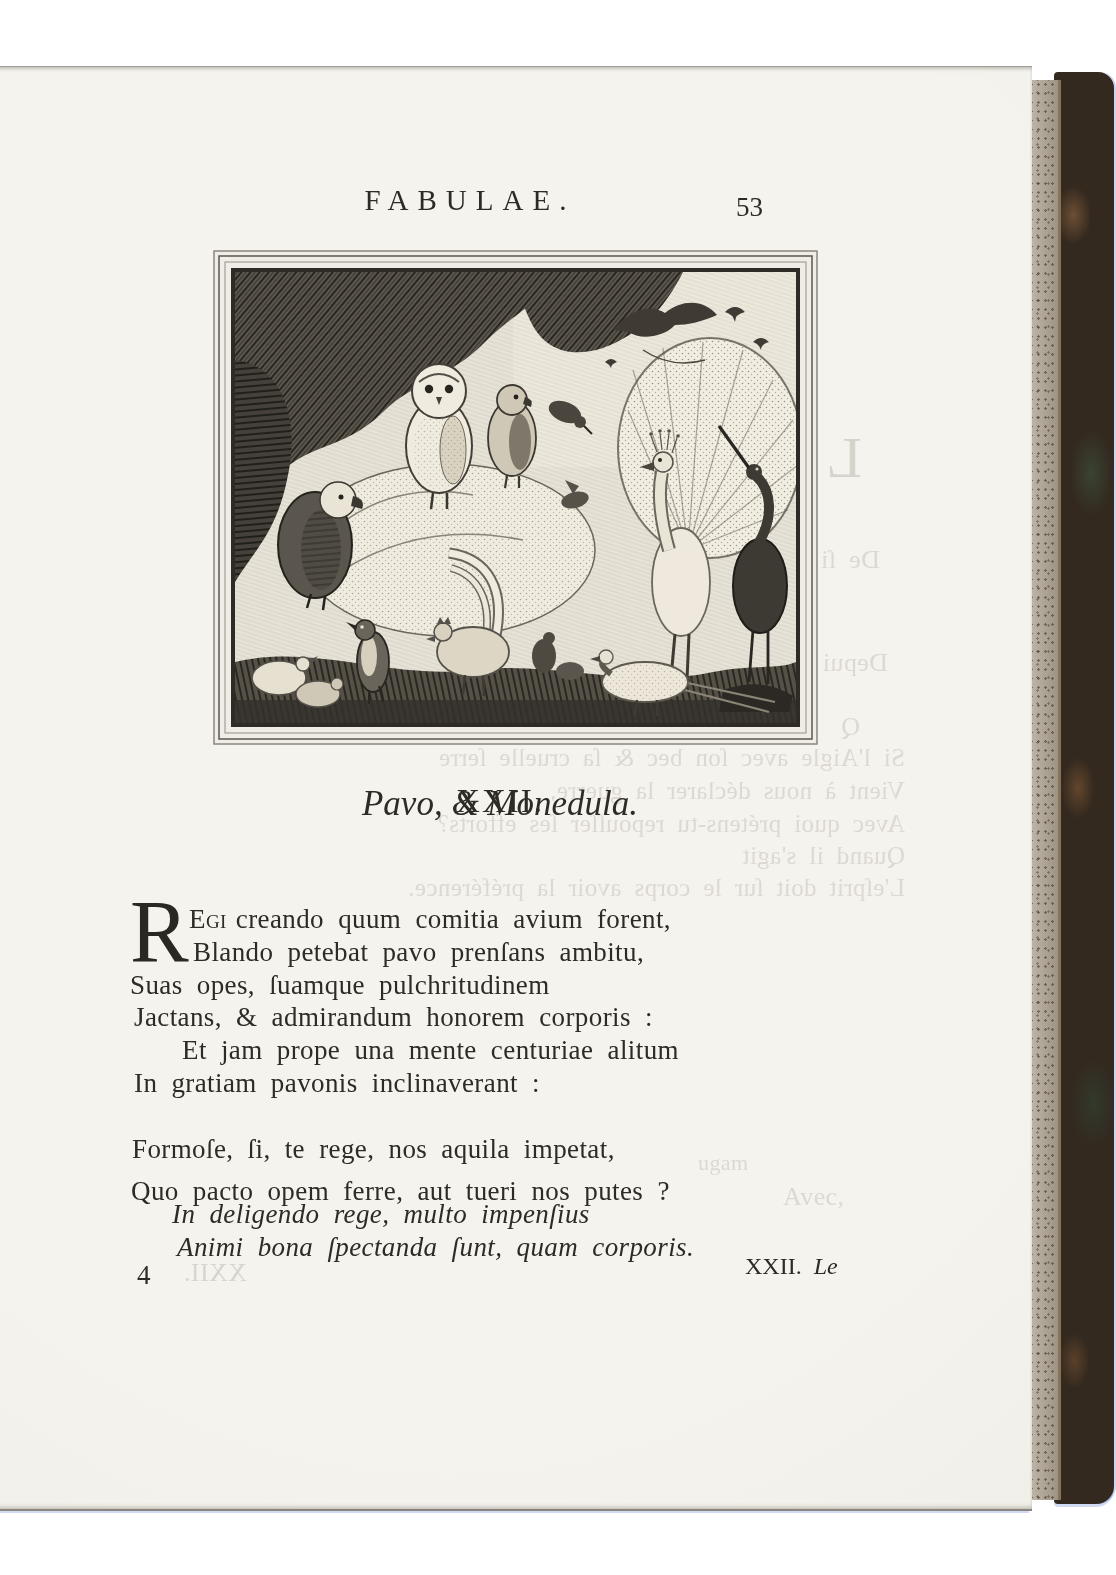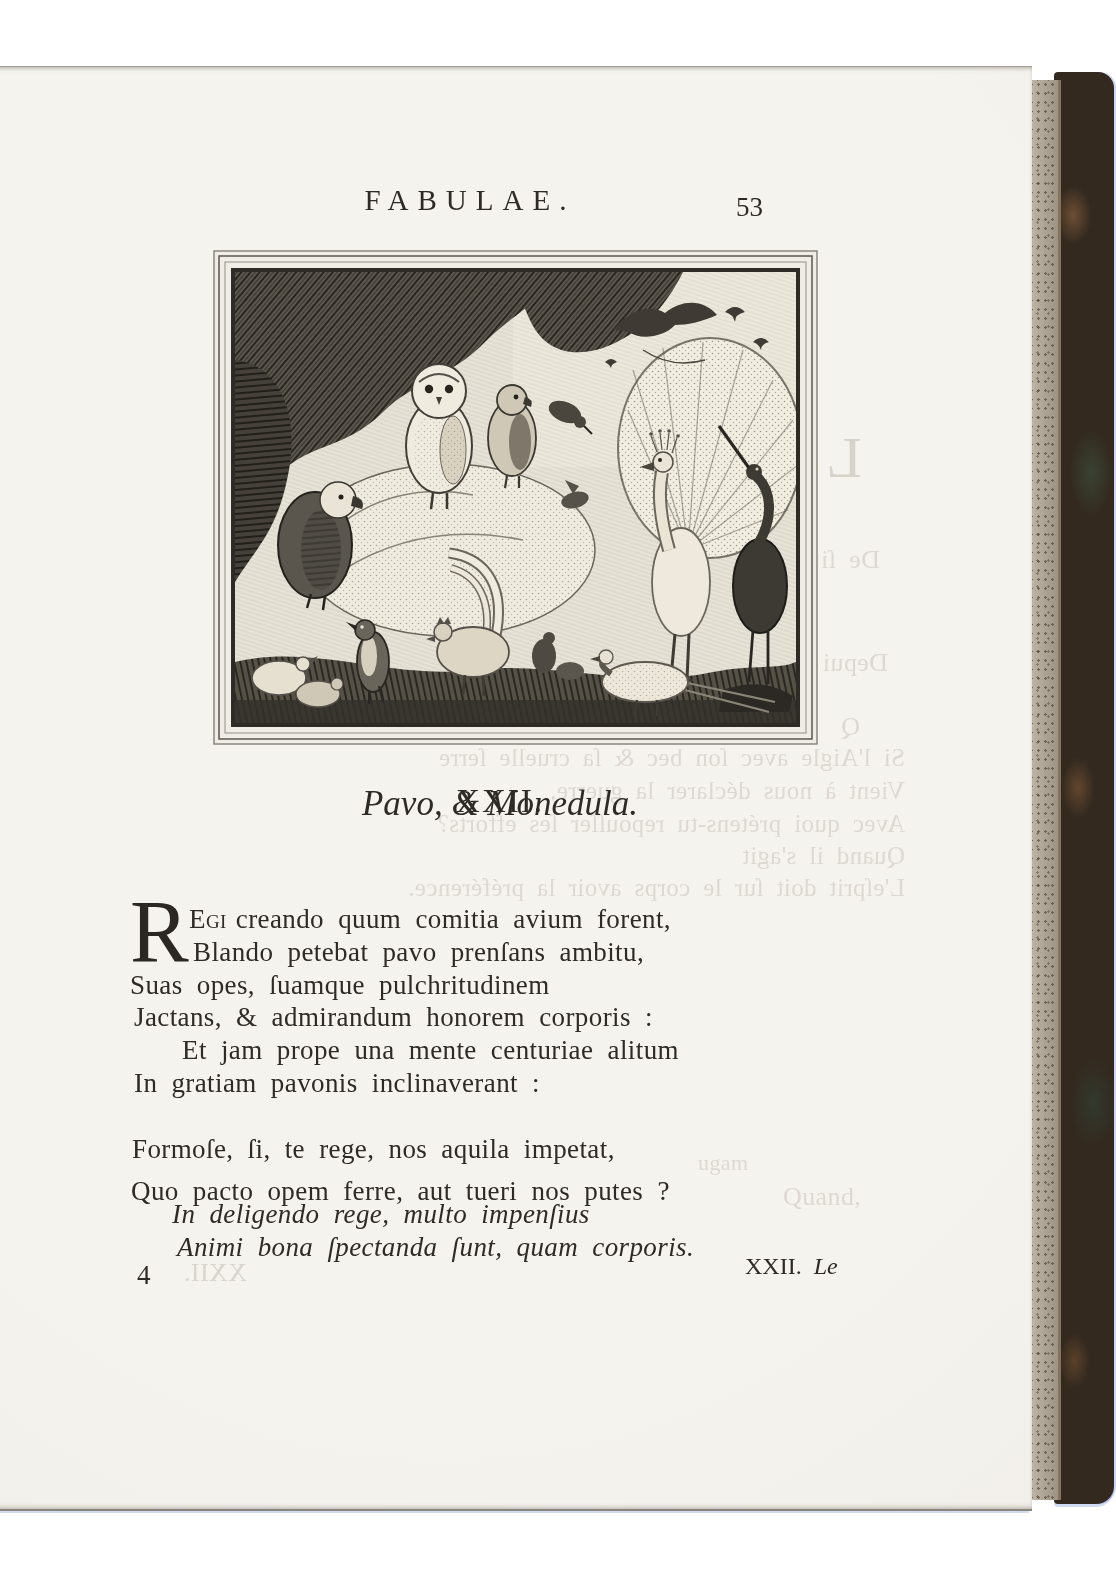--- a/index.html
+++ b/index.html
@@ -277,21 +277,21 @@
   <div class="ghost mir gh-L">L</div>
   <div class="ghost mir gh-de">De ſi</div>
   <div class="ghost mir gh-dep">Depui</div>
   <div class="ghost mir gh-q">Q</div>
   <div class="ghost mir gh-f0">Si l'Aigle avec ſon bec &amp; ſa cruelle ſerre</div>
   <div class="ghost mir gh-f1">Vient à nous déclarer la guerre,</div>
   <div class="ghost mir gh-f2">Avec quoi prétens-tu repouſſer ſes efforts?</div>
   <div class="ghost mir gh-f3">Quand il s'agit</div>
   <div class="ghost mir gh-f4">L'eſprit doit ſur le corps avoir la préférence.</div>
   <div class="ghost gh-fu">ugam</div>
-  <div class="ghost gh-ag">Quand,</div>
+  <div class="ghost gh-ag">Avec,</div>
   <div class="ghost mir gh-x">XXII.</div>
 
   <div class="fable-number">XXII.</div>
   <div class="fable-title">Pavo, &amp; Monedula.</div>
 
   <div class="dropcap">R</div>
   <div class="poem-line pl0"><span class="smallcaps">Egi</span><span>creando quum comitia avium forent,</span></div>
   <div class="poem-line pl1">Blando petebat pavo prenſans ambitu,</div>
   <div class="poem-line pl2">Suas opes, ſuamque pulchritudinem</div>
   <div class="poem-line pl3">Jactans, &amp; admirandum honorem corporis :</div>

